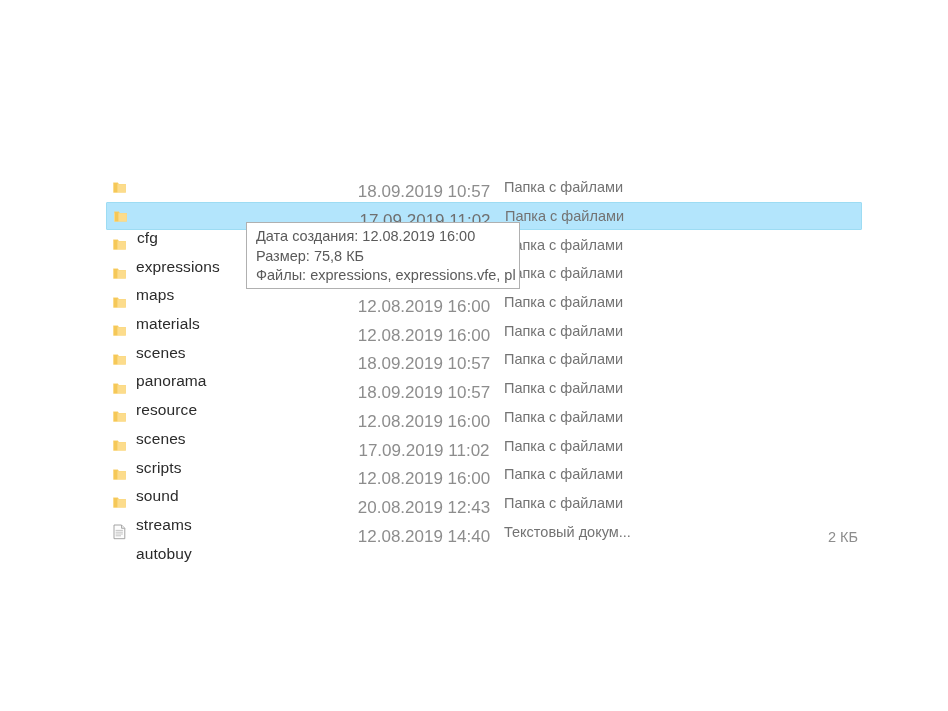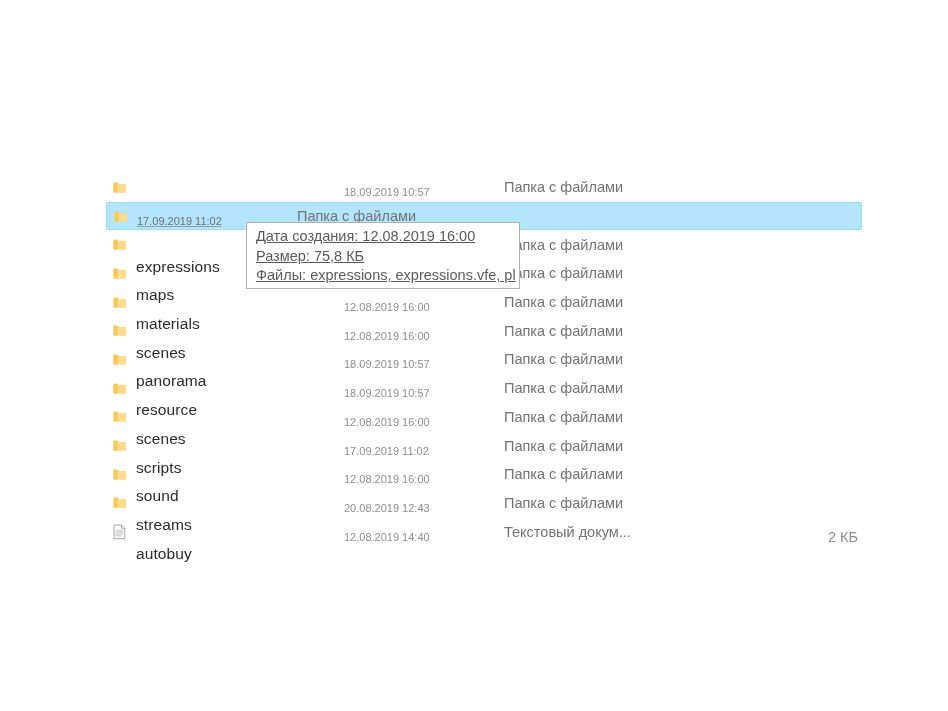--- a/index.html
+++ b/index.html
@@ -68,23 +68,23 @@
     font-size: 15.5px;
     color: #2b2b2b;
     letter-spacing: 0.1px;
     white-space: nowrap;
     overflow: hidden;
     margin-top: 44px;
   }
 
   .cell-date {
     flex: 0 0 160px;
-    font-size: 11px;
+    font-size: 17px;
     color: #8d8d8d;
-    text-align: left;
+    text-align: center;
     white-space: nowrap;
     margin-top: 10px;
   }
 
   .file-row.selected .cell-date {
     color: #6f6f6f;
     text-decoration: underline;
     text-decoration-color: #9a9a9a;
   }
 
@@ -118,21 +118,20 @@
     padding: 4px 0 0 9px;
     overflow: hidden;
     z-index: 50;
   }
 
   .tooltip-line {
     font-size: 14.5px;
     color: #5a5a5a;
     line-height: 19.5px;
     white-space: nowrap;
-    text-decoration: underline;
   }
 </style>
 </head>
 <body>
 
 <div id="explorer-pane">
 
   <div id="file-list">
       <div class="file-row">
         <div class="cell-icon">
@@ -148,20 +147,21 @@
         <div class="cell-size"></div>
       </div>
       <div class="file-row selected">
         <div class="cell-icon">
           <svg class="folder-icon" width="15" height="15" viewBox="0 0 15 15" xmlns="http://www.w3.org/2000/svg">
             <path d="M1.2 2.6 h4.6 l1.1 1.3 h6.9 v8.6 h-12.6 z" fill="#f9cf6a"></path>
             <path d="M1.2 4.2 h12.6 v8.3 h-12.6 z" fill="#fcdc8c"></path>
             <path d="M2.0 3.0 h3.4 v9.3 h-3.4 z" fill="#f5c858"></path>
           </svg>
         </div>
+        <div class="cell-name">cfg</div>
         <div class="cell-date">17.09.2019 11:02</div>
         <div class="cell-type">Папка с файлами</div>
         <div class="cell-size"></div>
       </div>
       <div class="file-row">
         <div class="cell-icon">
           <svg class="folder-icon" width="15" height="15" viewBox="0 0 15 15" xmlns="http://www.w3.org/2000/svg">
             <path d="M1.2 2.6 h4.6 l1.1 1.3 h6.9 v8.6 h-12.6 z" fill="#f9cf6a"></path>
             <path d="M1.2 4.2 h12.6 v8.3 h-12.6 z" fill="#fcdc8c"></path>
             <path d="M2.0 3.0 h3.4 v9.3 h-3.4 z" fill="#f5c858"></path>

